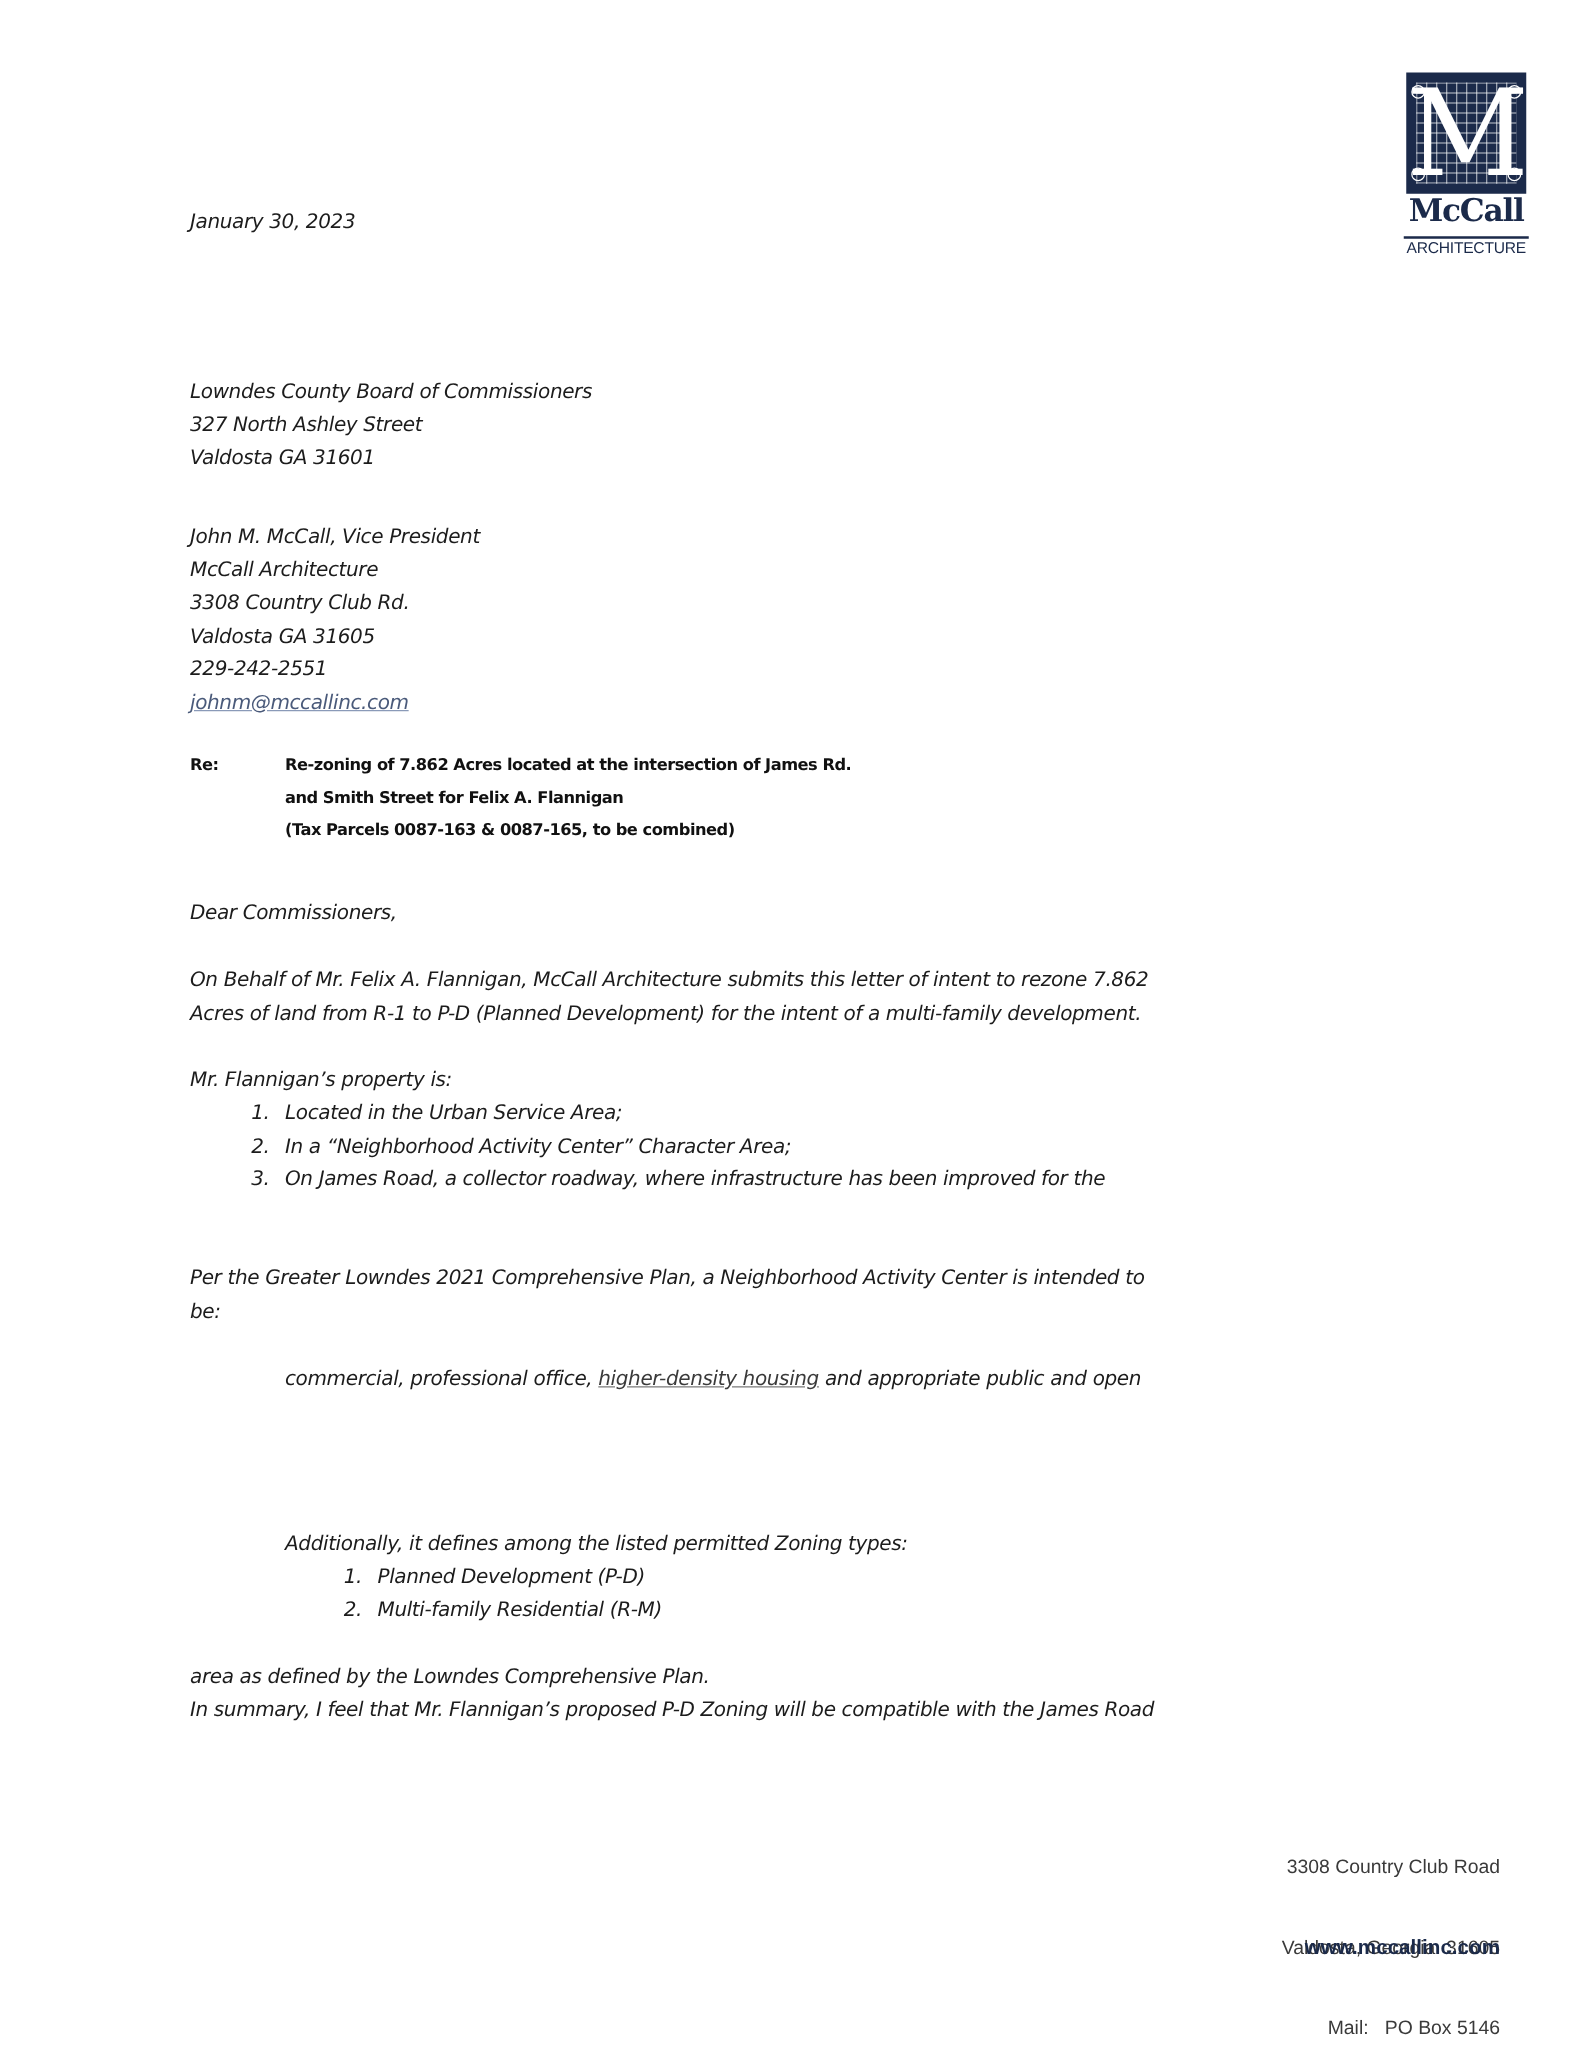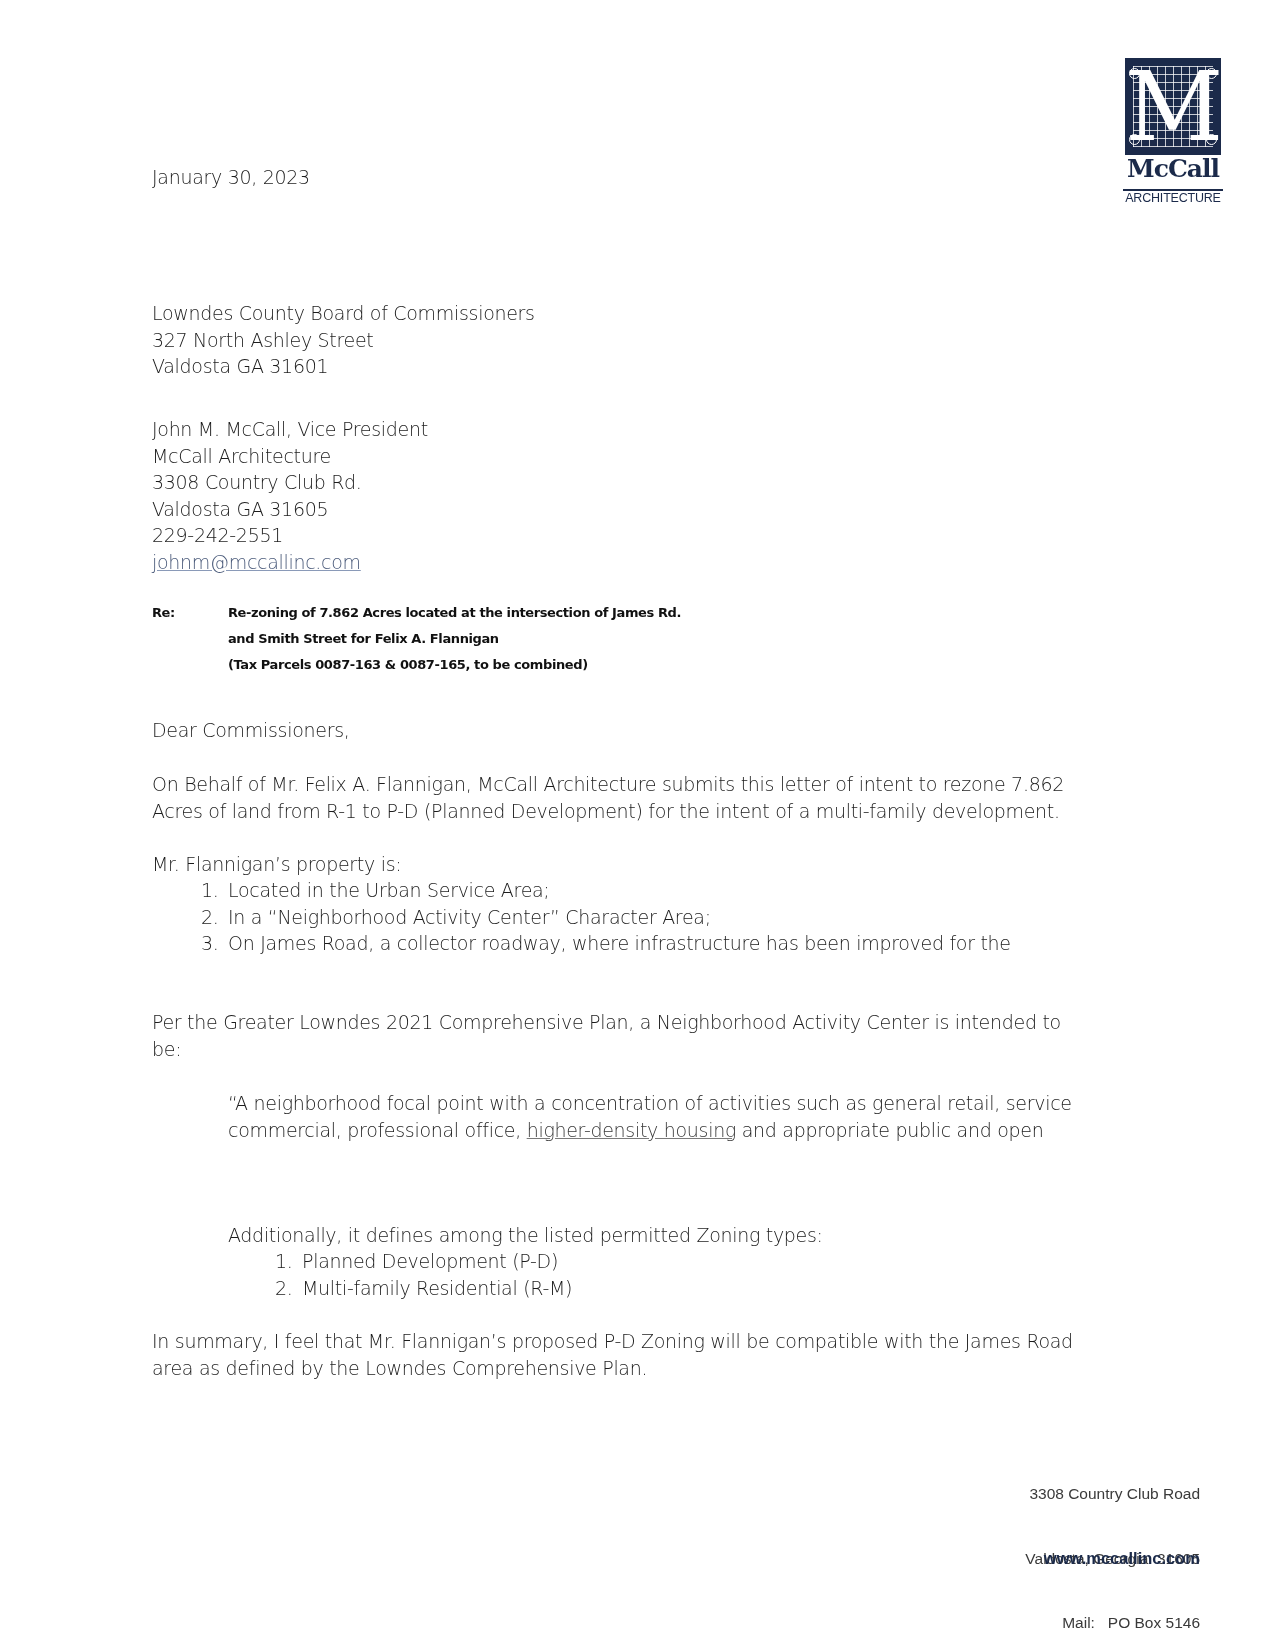--- a/index.html
+++ b/index.html
@@ -1,20 +1,20 @@
 <!DOCTYPE html>
 <html><head>
 <meta charset="utf-8">
 <style>
   html, body { margin: 0; padding: 0; background: #ffffff; }
   body { width: 1275px; height: 1651px; position: relative; overflow: hidden;
          font-family: "DejaVu Sans", sans-serif; color: #1a1a1a; }
   .abs { position: absolute; }
-  .body-text { font-family: "DejaVu Sans", sans-serif; font-size: 19px; font-weight: 300;
-               letter-spacing: -0.3px; color: #1c1c1c; line-height: 26.5px; white-space: nowrap; }
+  .body-text { font-family: "DejaVu Sans", sans-serif; font-size: 16px; font-weight: 300;
+               letter-spacing: -0.3px; color: #1c1c1c; line-height: 26.5px; white-space: nowrap; font-style: italic; }
   .logo-box { left: 1125px; top: 58px; width: 96px; height: 97px; background: #1b2a4a; }
   .logo-grid { position: absolute; left: 8px; top: 8px; width: 80px; height: 81px;
                background-image:
                  linear-gradient(to right, rgba(255,255,255,0.75) 1px, transparent 1px),
                  linear-gradient(to bottom, rgba(255,255,255,0.75) 1px, transparent 1px);
                background-size: 8px 8px; }
   .logo-m { position: absolute; left: 0; top: -6px; width: 96px; text-align: center;
             font-family: "DejaVu Serif", serif; font-size: 96px; font-weight: 400; color: #ffffff;
             line-height: 110px; }
   .logo-circle { position: absolute; width: 9px; height: 9px; border: 1.5px solid #fff; border-radius: 50%; }
@@ -88,33 +88,32 @@
   <li><span class="n">2.</span><span>In a “Neighborhood Activity Center” Character Area;</span></li>
   <li><span class="n">3.</span><span>On James Road, a collector roadway, where infrastructure has been improved for the</span><br></li>
 </ol>
 
 <div class="abs body-text" style="left:152px;top:1009px;">
   <div>Per the Greater Lowndes 2021 Comprehensive Plan, a Neighborhood Activity Center is intended to</div>
   <div>be:</div>
 </div>
 
 <div class="abs body-text" style="left:228px;top:1090px;">
-  <div>“A neighborhood focal point with a concentration of activities such as general retail, service</div>
   <div><span>commercial, professional office, </span><span class="hl-link">higher-density housing</span><span> and appropriate public and open</span></div>
 </div>
 
 <div class="abs body-text" style="left:228px;top:1222px;">Additionally, it defines among the listed permitted Zoning types:</div>
 <ol class="abs body-text num" style="left:302px;top:1248px;">
   <li><span class="n">1.</span><span>Planned Development (P-D)</span></li>
   <li><span class="n">2.</span><span>Multi-family Residential (R-M)</span></li>
 </ol>
 
 <div class="abs body-text" style="left:152px;top:1328px;">
+  <div>area as defined by the Lowndes Comprehensive Plan.</div>
   <div>In summary, I feel that Mr. Flannigan’s proposed P-D Zoning will be compatible with the James Road</div>
-  <div>area as defined by the Lowndes Comprehensive Plan.</div>
 </div>
 
 <div class="abs footer" style="top:1440px;">
   <div>3308 Country Club Road</div>
   <div>Valdosta, Georgia  31605</div>
   <div>Mail:   PO Box 5146</div>
   
   
   
 </div>

